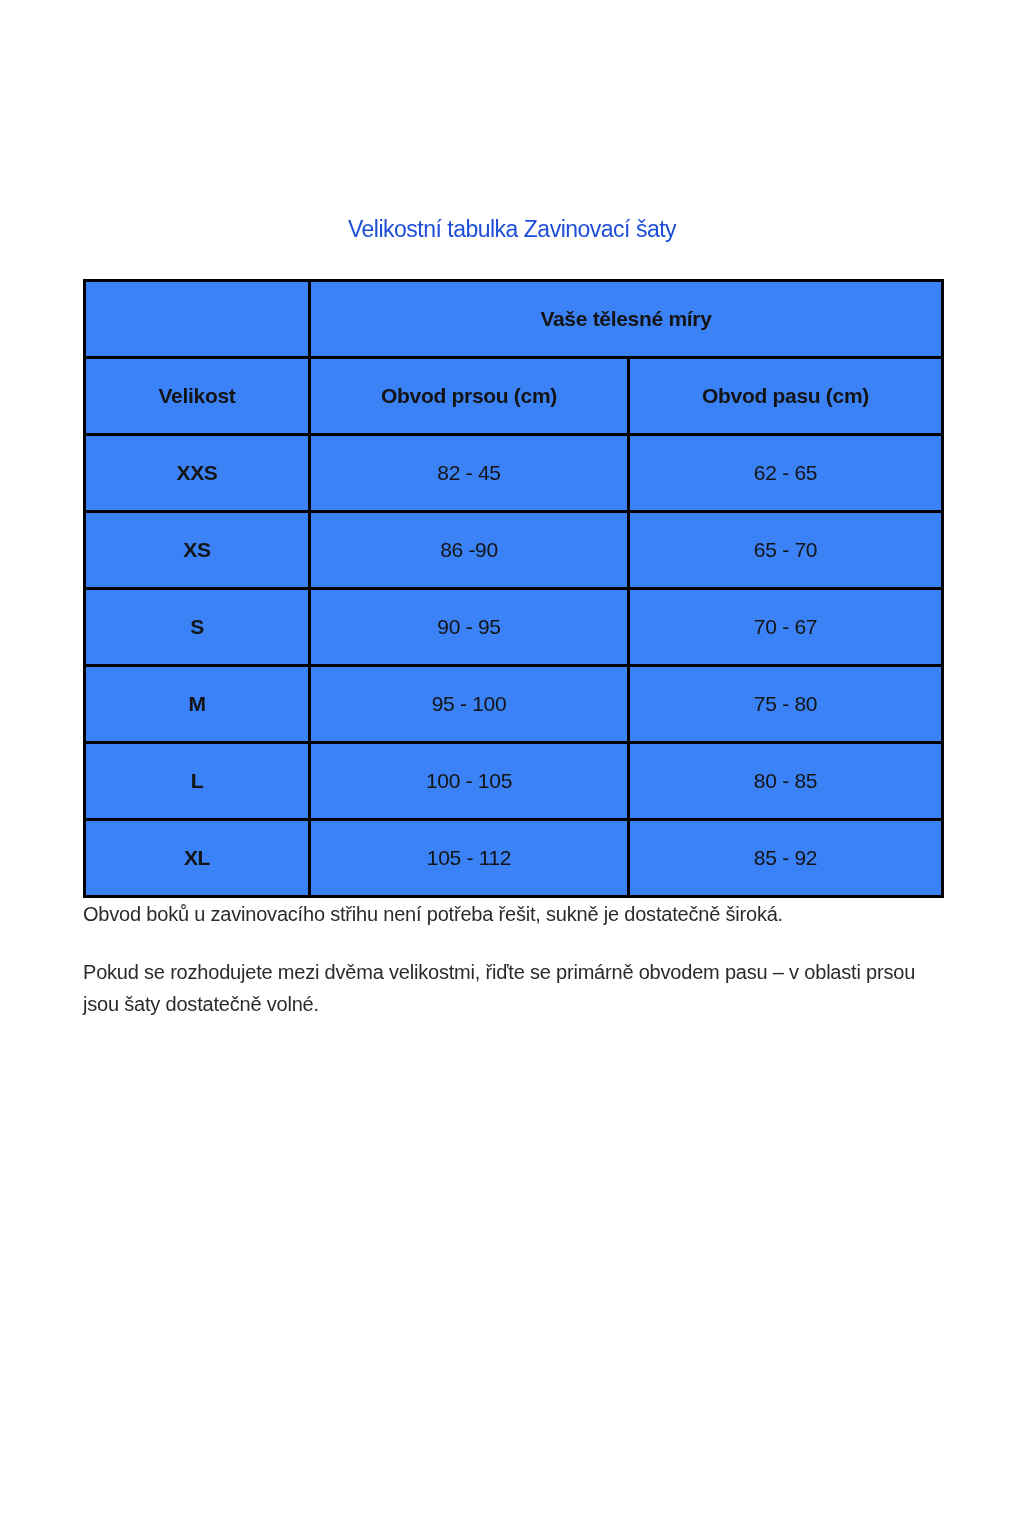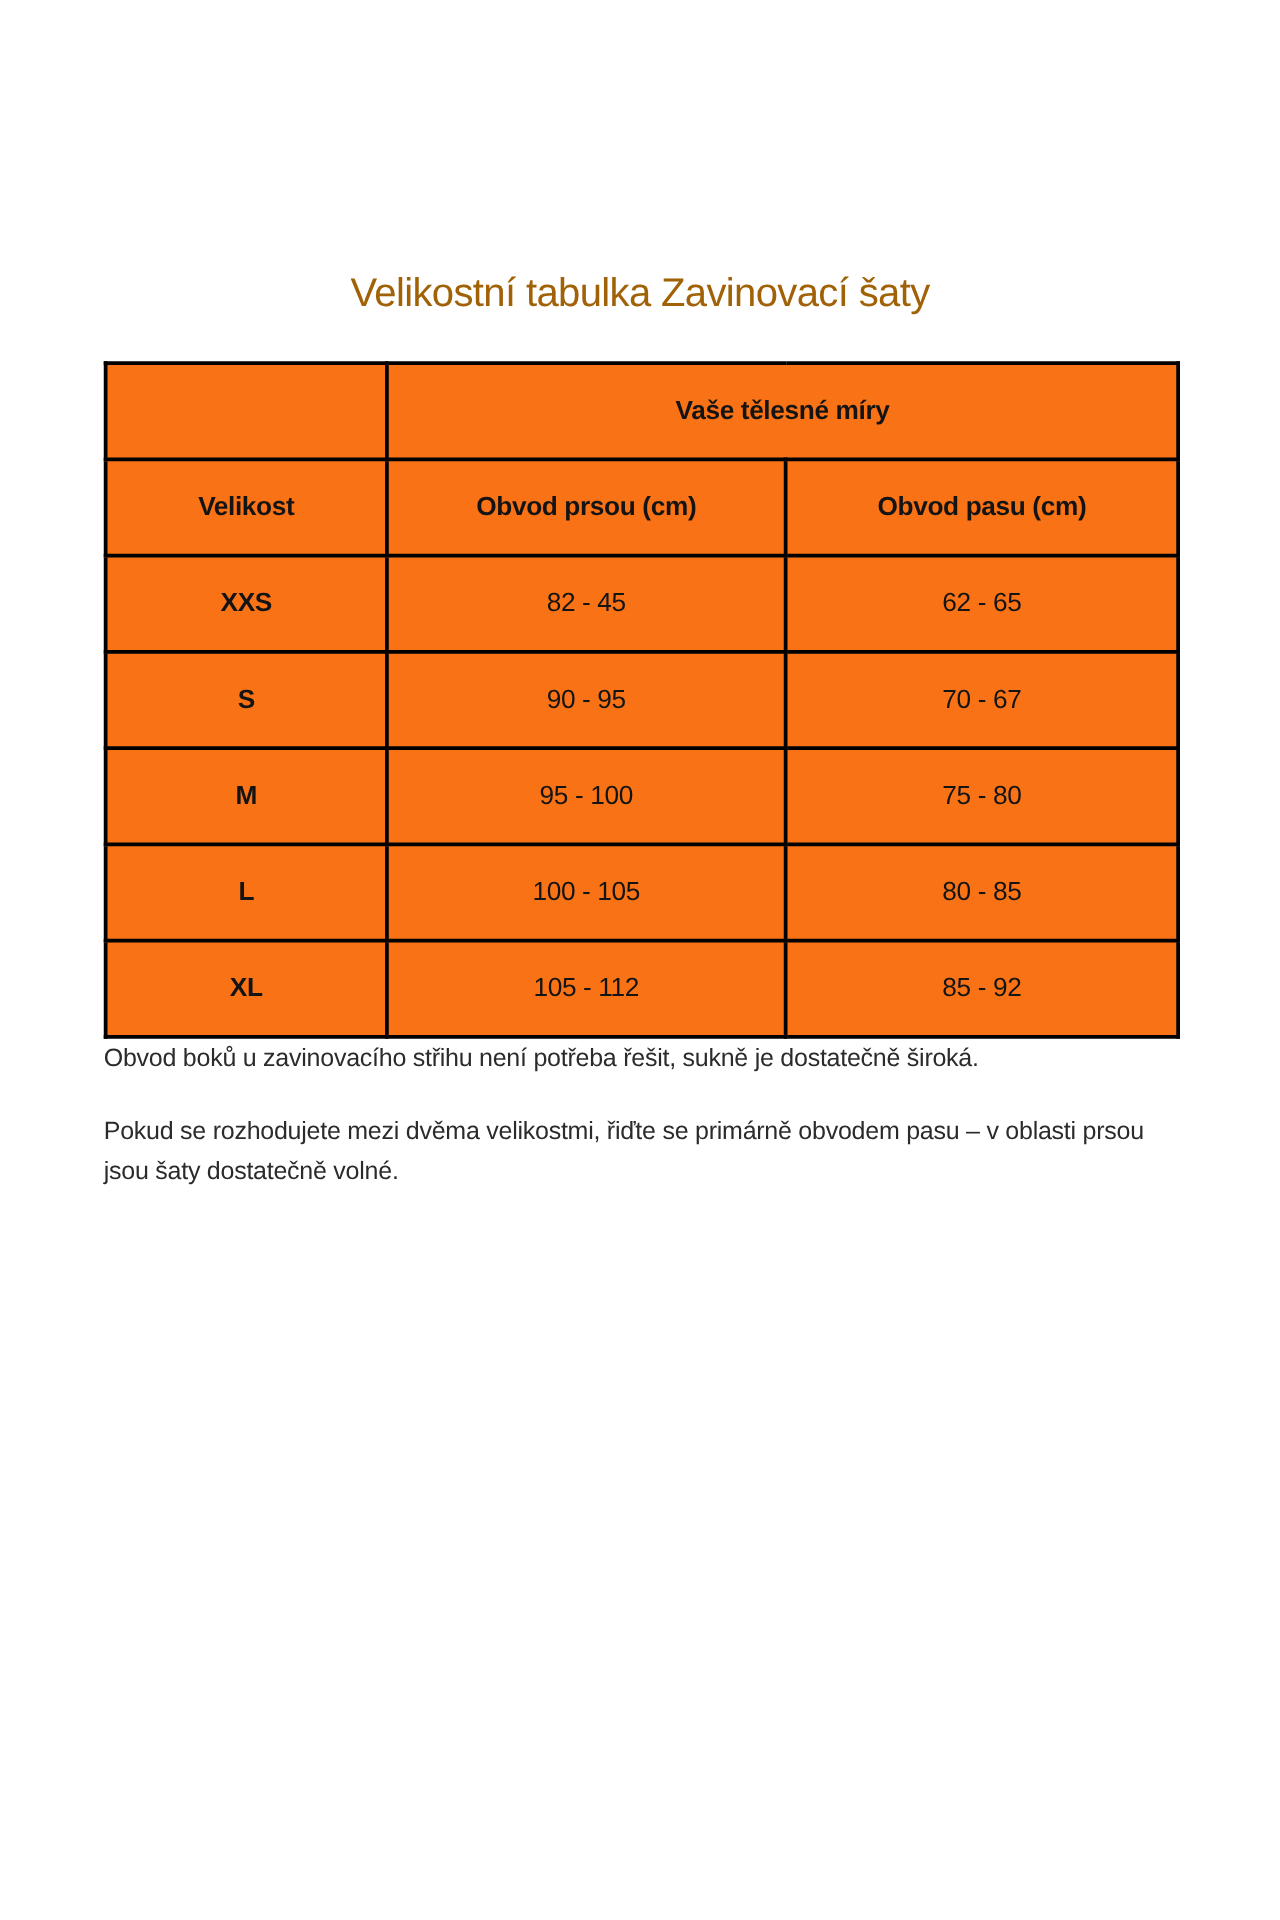--- a/index.html
+++ b/index.html
@@ -12,41 +12,41 @@
     color: #1c1c1c;
     overflow: hidden;
   }
   .page {
     width: 858px;
     margin: 0 auto 0 83px;
     padding-top: 216px;
   }
   .page-title {
     margin: 0 0 36px 0;
-    font-size: 32px;
+    font-size: 23px;
     font-weight: 400;
     letter-spacing: -0.5px;
     text-align: center;
-    color: #a16207;
+    color: #1d4ed8;
     white-space: nowrap;
   }
   table.size-table {
     width: 858px;
     border-collapse: collapse;
     table-layout: fixed;
     border: 3px solid #000000;
   }
   table.size-table th,
   table.size-table td {
     border: 3px solid #000000;
     text-align: center;
     vertical-align: middle;
     font-size: 21px;
     padding: 0;
-    background: #f97316;
+    background: #3b82f6;
     color: #141414;
   }
   table.size-table thead tr.group-row th,
   table.size-table thead tr.group-row td {
     height: 66px;
   }
   table.size-table tr {
     height: 77px;
   }
   table.size-table th {
@@ -92,20 +92,25 @@
         <th>Obvod pasu (cm)</th>
       </tr>
     </thead>
     <tbody>
       <tr>
         <th>XXS</th>
         <td class="value-cell">82 - 45</td>
         <td class="value-cell">62 - 65</td>
       </tr>
       <tr>
+        <th>XS</th>
+        <td class="value-cell">86 -90</td>
+        <td class="value-cell">65 - 70</td>
+      </tr>
+      <tr>
         <th>S</th>
         <td class="value-cell">90 - 95</td>
         <td class="value-cell">70 - 67</td>
       </tr>
       <tr>
         <th>M</th>
         <td class="value-cell">95 - 100</td>
         <td class="value-cell">75 - 80</td>
       </tr>
       <tr>

